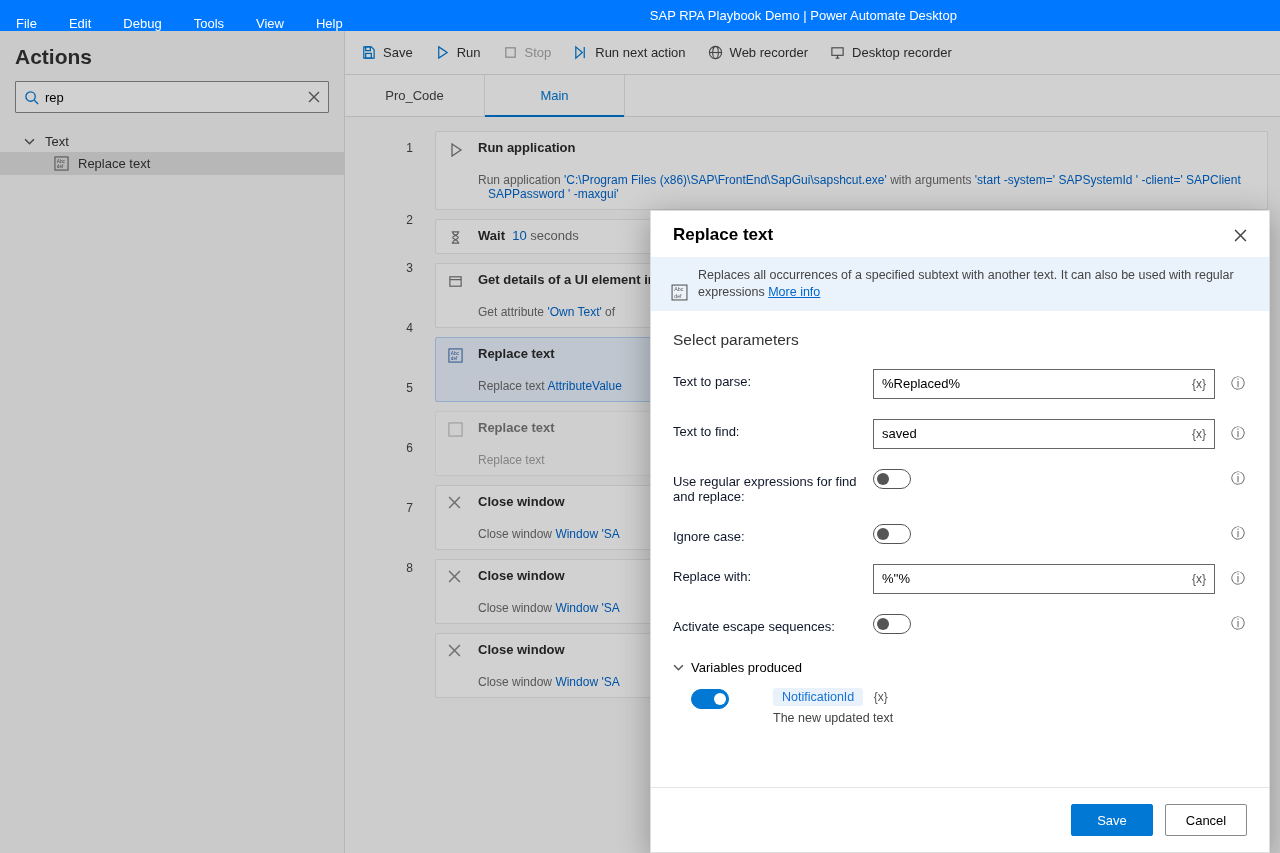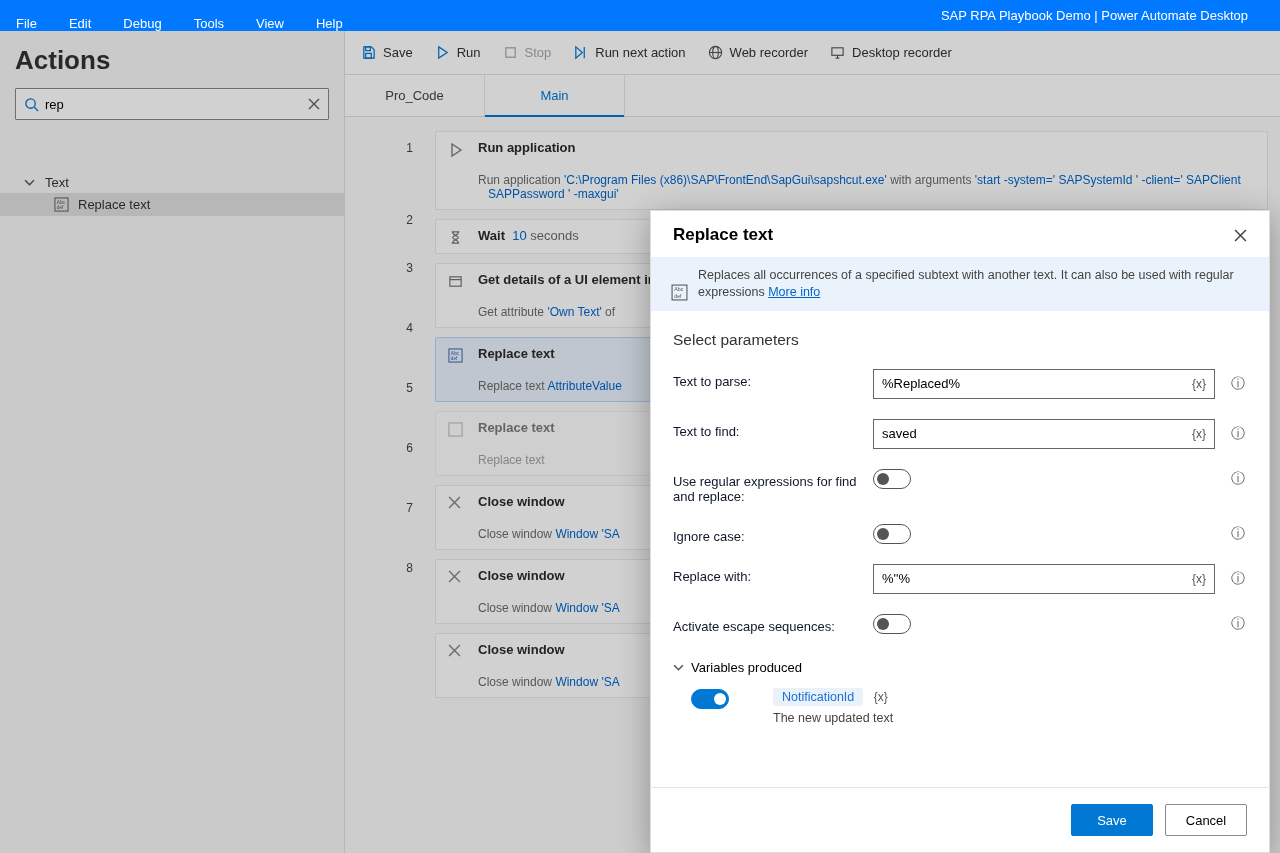--- a/index.html
+++ b/index.html
@@ -1,28 +1,28 @@
 <!DOCTYPE html>
 <html><head>
 <meta charset="utf-8">
 <style>
   * { box-sizing: border-box; margin: 0; padding: 0; font-family: "Segoe UI", Arial, sans-serif; }
   body { width: 1280px; height: 853px; overflow: hidden; background: #fff; position: relative; }
   .menubar { background: #0078ff; height: 31px; display: flex; align-items: center; color: #fff; font-size: 13px; }
   .menus { display: flex; }
   .menu-item { padding: 0 16px; height: 15px; line-height: 31px; cursor: pointer; }
-  .menubar-title { flex: 1; text-align: right; padding-right: 32px; }
+  .menubar-title { flex: 1; text-align: center; padding-right: 32px; }
   .main-layout { display: flex; height: calc(100% - 31px); }
   .left-panel { width: 345px; background: #f7f7f7; border-right: 1px solid #e0e0e0; display: flex; flex-direction: column; }
-  .left-header { font-size: 26px; font-weight: 600; padding: 14px 15px 12px 15px; color: #333; }
+  .left-header { font-size: 21px; font-weight: 600; padding: 14px 15px 12px 15px; color: #333; }
   .search-wrap { padding: 0 15px; }
   .search-box { width: 100%; height: 32px; border: 1.2px solid #888; border-radius: 1px; display: flex; align-items: center; padding: 0 8px; background: #fff; }
   .search-box input { border: none; outline: none; flex: 1; font-size: 13px; margin-left: 6px; background: transparent; }
   .tree { padding: 18px 0 0 0; font-size: 13px; color: #333; }
-  .tree-expando { padding: 3px 24px; display: flex; align-items: center; gap: 10px; cursor: pointer; margin-top: 34px; }
+  .tree-expando { padding: 3px 24px; display: flex; align-items: center; gap: 10px; cursor: pointer; }
   .tree-leaf { padding: 4px 0 4px 54px; display: flex; align-items: center; gap: 9px; cursor: pointer; }
   .tree-leaf.selected { background: #e0e0e0; }
   .right-panel { flex: 1; display: flex; flex-direction: column; }
   .toolbar { height: 44px; border-bottom: 1px solid #e0e0e0; display: flex; align-items: center; padding: 0 16px; gap: 22px; font-size: 13px; color: #323232; }
   .tool-btn { display: flex; align-items: center; gap: 7px; cursor: pointer; }
   .tool-btn .icon-blue { color: #0078d4; }
   .tool-btn.disabled { color: #a8a8a8; }
   .tabs-row { height: 42px; border-bottom: 1px solid #e0e0e0; display: flex; align-items: stretch; }
   .subflows-btn { width: 110px; display: flex; align-items: center; gap: 8px; padding-left: 14px; color: #0078d4; font-size: 13px; cursor: pointer; border-right: 1px solid #e6e6e6; }
   .tab { width: 140px; display: flex; align-items: center; justify-content: center; font-size: 13px; cursor: pointer; color: #444; border-right: 1px solid #e6e6e6; position: relative; }

